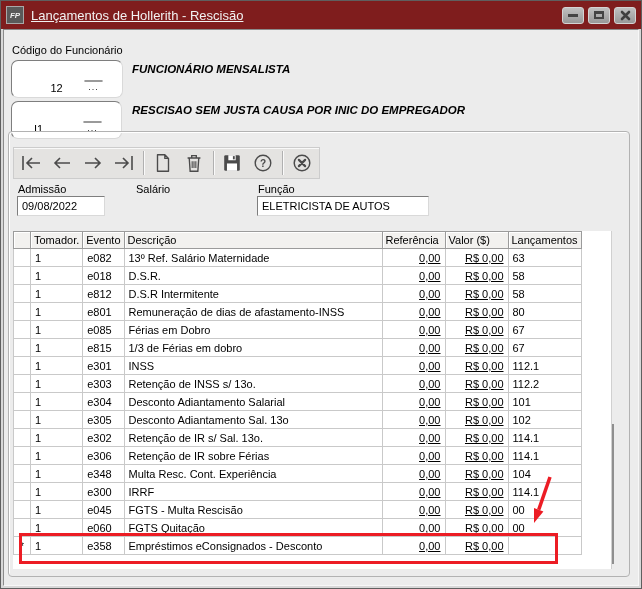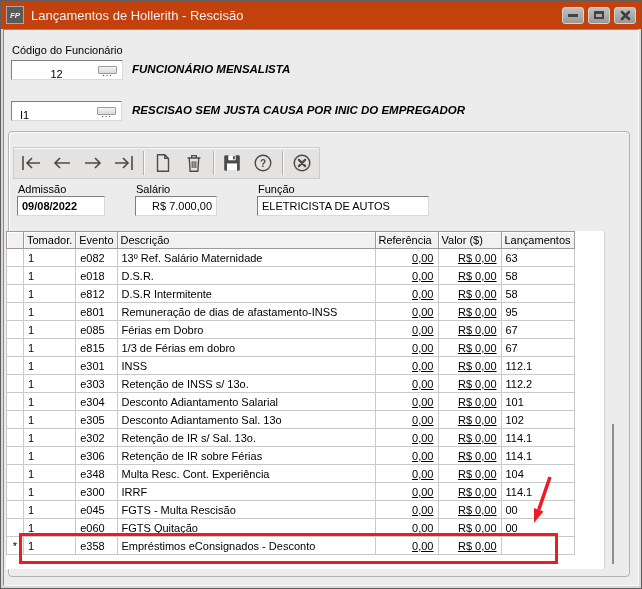--- a/index.html
+++ b/index.html
@@ -3,50 +3,50 @@
 <meta charset="utf-8">
 <style>
   html,body{margin:0;padding:0;background:#ffffff;}
   .window{
     position:relative;width:642px;height:589px;box-sizing:border-box;
     font-family:"Liberation Sans",sans-serif;font-size:11px;color:#000;
     background:#d8d8d8;border:1px solid #5f5f5f;overflow:hidden;
   }
   
   .titlebar{
-    position:absolute;left:0;top:0;width:100%;height:28px;background:#c2410c;
+    position:absolute;left:0;top:0;width:100%;height:28px;background:#7f1d1d;
     display:flex;align-items:center;padding:0 5px;box-sizing:border-box;
   }
   .title-icon{
     width:16px;height:16px;background:#5a5a5a;border:1px solid #a8a8a8;
     color:#f0f0f0;font-size:8px;font-weight:bold;font-style:italic;
     display:flex;align-items:center;justify-content:center;flex:0 0 auto;
   }
-  .title-text{color:#f2f2f2;font-size:13px;margin-left:7px;white-space:nowrap;flex:1;}
+  .title-text{color:#f2f2f2;font-size:13px;margin-left:7px;white-space:nowrap;flex:1;text-decoration:underline;}
   .wb{
     width:22px;height:17px;border-radius:3px;margin-left:4px;box-sizing:border-box;
     background:linear-gradient(#c0c0c0,#989898);border:1px solid #d4d4d4;
     display:flex;align-items:center;justify-content:center;cursor:default;
   }
   .wb .min-glyph{width:10px;height:3px;background:#444;}
   .wb .max-glyph{width:10px;height:8px;box-sizing:border-box;border:2px solid #444;border-top-width:3px;}
   .wb svg{display:block;}
   
   .content{
     position:absolute;left:2px;top:28px;right:2px;bottom:2px;background:#ececec;
     border:1px solid;border-color:#8b8b8b #f7f7f7 #f7f7f7 #8b8b8b;
   }
   .fld-label{position:absolute;white-space:nowrap;}
   .note{position:absolute;font-weight:bold;font-style:italic;font-size:11.5px;white-space:nowrap;}
   .tf{
     position:absolute;height:20px;background:#fff;box-sizing:border-box;
     border:1px solid;border-color:#7e7e7e #d9d9d9 #d9d9d9 #7e7e7e;
     padding:0 4px;line-height:18px;white-space:nowrap;overflow:hidden;
   }
-  .lookup{display:flex;align-items:stretch;padding:4px;}
+  .lookup{display:flex;align-items:stretch;padding:18px;border-radius:7px;}
   .lookup .lk-val{flex:1;padding:0 4px;line-height:18px;}
   .lk-center{text-align:center;}
   .lk-btn{
     flex:0 0 17px;margin:1px;background:linear-gradient(#f4f4f4,#d9d9d9);
     border:1px solid #9a9a9a;border-radius:1px;font-size:9px;line-height:12px;
     text-align:center;color:#222;cursor:default;letter-spacing:1px;
   }
   .groupbox{
     position:absolute;left:7px;top:130px;width:622px;height:446px;box-sizing:border-box;
     border:1px solid #b2b2b2;border-radius:4px;box-shadow:inset 1px 1px 0 #ffffff;
@@ -55,21 +55,21 @@
   .toolbar{
     position:absolute;left:12px;top:146px;width:307px;height:32px;box-sizing:border-box;
     background:#e4e3e1;border:1px solid #cccccc;box-shadow:inset 0 1px 0 #f9f9f9;
     display:flex;align-items:center;padding:0 5px;gap:7px;
   }
   .tbi{width:24px;height:24px;display:flex;align-items:center;justify-content:center;cursor:default;}
   .tbi svg{display:block;}
   .tb-sep{width:1px;height:24px;background:#b0b0b0;box-shadow:1px 0 0 #fafafa;flex:0 0 1px;}
   
   .grid-wrap{
-    position:absolute;left:5px;top:230px;width:598px;height:338px;background:#ffffff;
+    position:absolute;left:12px;top:230px;width:598px;height:338px;background:#ffffff;
     border-right:1px solid #d0d0d0;
   }
   table.grid{border-collapse:collapse;table-layout:fixed;}
   table.grid th{
     height:16px;background:#f2f1ef;border:1px solid #9b9b9b;
     font-weight:normal;text-align:left;padding:0 3px;font-size:11px;
     box-shadow:inset 1px 1px 0 #ffffff;white-space:nowrap;overflow:hidden;
   }
   table.grid td{
     height:17px;border:1px solid #c9c9c9;padding:0 4px;font-size:11px;
@@ -175,24 +175,23 @@
     <div class="tb-sep"></div>
     <div class="tbi">
       <svg width="22" height="22" viewBox="0 0 24 24">
         <circle cx="12" cy="12" r="8.5" fill="none" stroke="#4b4b4b" stroke-width="1.6"></circle>
         <path d="M8.6 8.6 L15.4 15.4 M15.4 8.6 L8.6 15.4" stroke="#4b4b4b" stroke-width="2.4" stroke-linecap="round"></path>
       </svg>
     </div>
   </div>
 
   <div class="fld-label" style="left:17px;top:182px;">Admissão</div>
-  <div class="tf" style="left:16px;top:195px;width:88px;font-weight:bold;">09/08/2022</div>
+  <div class="tf" style="left:16px;top:195px;width:88px;">09/08/2022</div>
 
   <div class="fld-label" style="left:135px;top:182px;">Salário</div>
-  <div class="tf" style="left:134px;top:195px;width:82px;text-align:right;">R$ 7.000,00</div>
 
   <div class="fld-label" style="left:257px;top:182px;">Função</div>
   <div class="tf" style="left:256px;top:195px;width:172px;">ELETRICISTA DE AUTOS</div>
 
   <div class="grid-wrap">
     <table class="grid">
       <colgroup>
         <col style="width:17px">
           <col style="width:46px">
           <col style="width:34px">
@@ -240,21 +239,21 @@
             <td class="c-val">R$ 0,00</td>
             <td class="c-loc">58</td>
           </tr>
           <tr>
             <td class="c-sel"></td>
             <td class="c-tom">1</td>
             <td class="c-eve">e801</td>
             <td class="c-des">Remuneração de dias de afastamento-INSS</td>
             <td class="c-ref">0,00</td>
             <td class="c-val">R$ 0,00</td>
-            <td class="c-loc">95</td>
+            <td class="c-loc">80</td>
           </tr>
           <tr>
             <td class="c-sel"></td>
             <td class="c-tom">1</td>
             <td class="c-eve">e085</td>
             <td class="c-des">Férias em Dobro</td>
             <td class="c-ref">0,00</td>
             <td class="c-val">R$ 0,00</td>
             <td class="c-loc">67</td>
           </tr>

